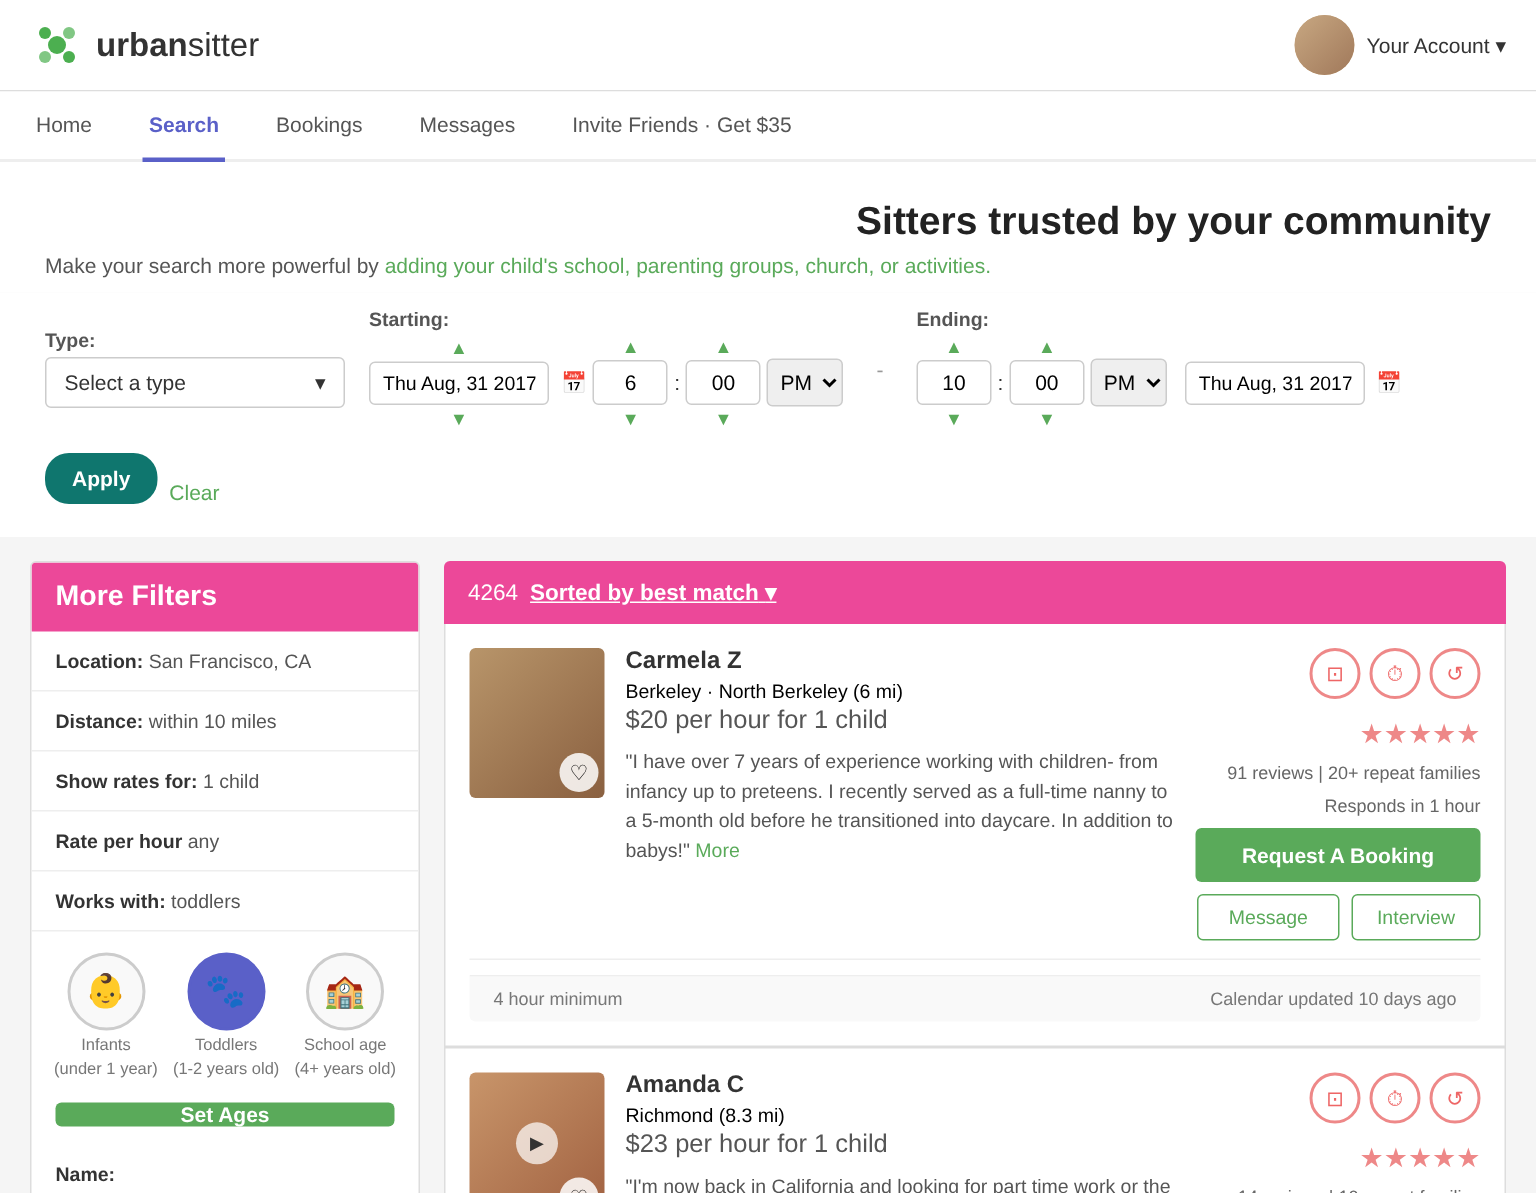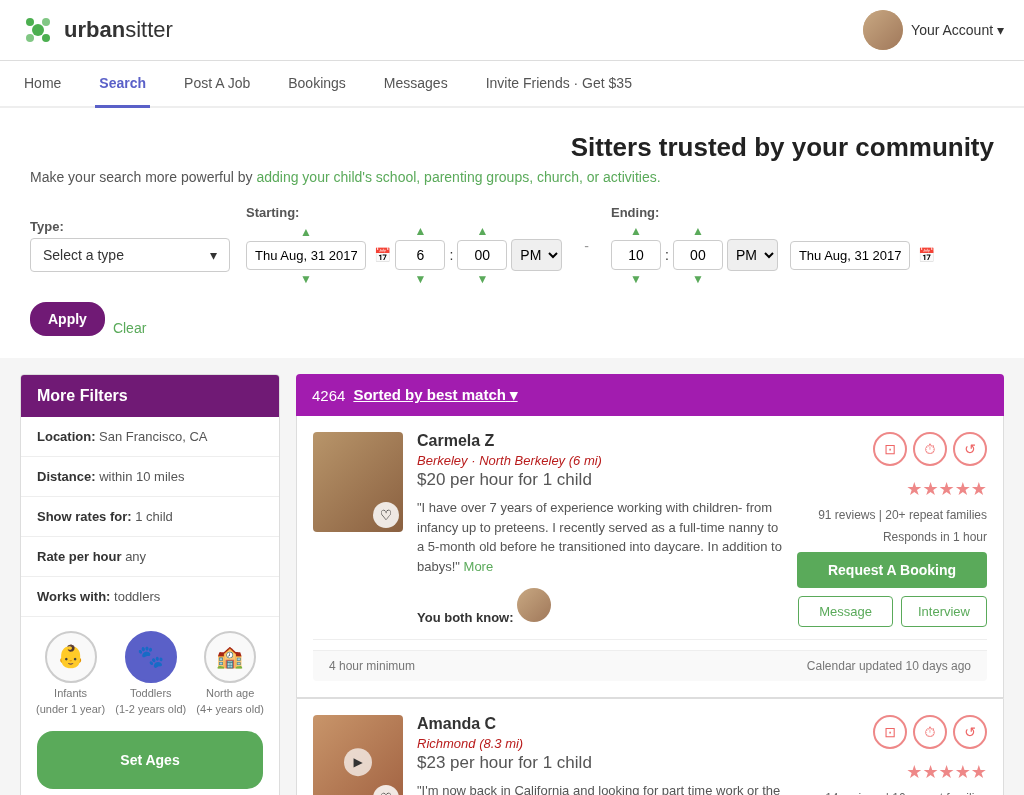--- a/index.html
+++ b/index.html
@@ -33,54 +33,54 @@
     .field-group label { font-size: 13px; font-weight: bold; color: #555; }
     .type-select { display: flex; align-items: center; border: 1px solid #ccc; border-radius: 4px; padding: 8px 12px; background: #fff; width: 200px; justify-content: space-between; cursor: pointer; }
     .time-inputs { display: flex; align-items: center; gap: 4px; }
     .time-block { display: flex; flex-direction: column; align-items: center; gap: 2px; }
     .arrow-up, .arrow-down { color: #5aaa5a; font-size: 12px; cursor: pointer; text-align: center; }
     .time-input { border: 1px solid #ccc; border-radius: 4px; padding: 6px 8px; width: 50px; text-align: center; font-size: 14px; }
     .ampm-select { border: 1px solid #ccc; border-radius: 4px; padding: 6px 4px; font-size: 14px; }
     .date-input { border: 1px solid #ccc; border-radius: 4px; padding: 6px 8px; font-size: 13px; width: 120px; }
     .cal-icon { color: #666; cursor: pointer; margin-left: 4px; }
     .dash { color: #999; margin: 0 6px; }
-    .apply-btn { background: #701a75; color: #fff; border: none; border-radius: 16px; padding: 9px 18px; font-size: 14px; cursor: pointer; font-weight: bold; }
+    .apply-btn { background: #0f766e; color: #fff; border: none; border-radius: 16px; padding: 9px 18px; font-size: 14px; cursor: pointer; font-weight: bold; }
     .clear-btn { background: none; border: none; color: #5aaa5a; cursor: pointer; font-size: 14px; margin-left: 4px; }
     
     
     .main { display: flex; gap: 0; padding: 16px 20px; background: #f5f5f5; min-height: 600px; }
     
     
     .sidebar { width: 260px; min-width: 260px; background: #fff; border: 1px solid #ddd; border-radius: 4px; overflow: hidden; }
-    .sidebar-header { background: #701a75; color: #fff; padding: 12px 16px; font-size: 16px; font-weight: bold; }
+    .sidebar-header { background: #ec4899; color: #fff; padding: 12px 16px; font-size: 19px; font-weight: bold; }
     .filter-item { padding: 12px 16px; border-bottom: 1px solid #eee; font-size: 13px; }
     .filter-item .filter-label { font-weight: bold; color: #333; }
     .filter-item .filter-value { color: #555; }
     .age-icons { display: flex; justify-content: space-around; padding: 14px 10px 8px; }
     .age-icon-item { display: flex; flex-direction: column; align-items: center; gap: 4px; font-size: 11px; color: #777; text-align: center; }
     .age-circle { width: 52px; height: 52px; border-radius: 50%; border: 2px solid #ccc; display: flex; align-items: center; justify-content: center; font-size: 22px; background: #f9f9f9; }
     .age-circle.active { border: 2px solid #5a60c8; background: #5a60c8; color: #fff; }
-    .set-ages-btn { display: block; width: calc(100% - 32px); margin: 8px 16px 12px; background: #5aaa5a; color: #fff; border: none; border-radius: 16px; padding: 21px; font-size: 14px; font-weight: bold; cursor: pointer; }
+    .set-ages-btn { display: block; width: calc(100% - 32px); margin: 8px 16px 12px; background: #5aaa5a; color: #fff; border: none; border-radius: 4px; padding: 0; font-size: 14px; font-weight: bold; cursor: pointer; }
     .name-filter { padding: 12px 16px; font-size: 13px; font-weight: bold; }
     
     
     .results { flex: 1; margin-left: 16px; }
-    .results-header { background: #a21caf; color: #fff; padding: 12px 16px; border-radius: 4px 4px 0 0; display: flex; align-items: center; gap: 8px; font-size: 15px; }
+    .results-header { background: #ec4899; color: #fff; padding: 12px 16px; border-radius: 4px 4px 0 0; display: flex; align-items: center; gap: 8px; font-size: 15px; }
     .sort-link { color: #fff; text-decoration: underline; cursor: pointer; font-weight: bold; }
     
     
     .sitter-card { background: #fff; border: 1px solid #ddd; border-top: none; padding: 16px; }
     .sitter-card:last-child { border-radius: 0 0 4px 4px; }
     .card-top { display: flex; gap: 14px; }
     .photo-placeholder { width: 90px; height: 100px; border-radius: 4px; background: linear-gradient(135deg, #b8956a, #8a6040); flex-shrink: 0; position: relative; display: flex; align-items: flex-end; justify-content: flex-end; padding: 4px; }
     .photo-placeholder2 { width: 90px; height: 100px; border-radius: 4px; background: linear-gradient(135deg, #c8956a, #a06040); flex-shrink: 0; position: relative; display: flex; align-items: flex-end; justify-content: flex-end; padding: 4px; }
     .heart-btn { width: 26px; height: 26px; border-radius: 50%; background: rgba(255,255,255,0.85); border: none; cursor: pointer; display: flex; align-items: center; justify-content: center; font-size: 14px; }
     .sitter-info { flex: 1; }
     .sitter-name { font-size: 16px; font-weight: bold; color: #333; margin-bottom: 3px; }
-    .sitter-location { color: #b91c1c; font-size: 13px; margin-bottom: 2px; font-style: italic; }
+    .sitter-location { color: #000000; font-size: 13px; margin-bottom: 2px; }
     .sitter-rate { color: #555; font-size: 17px; margin-bottom: 8px; }
     .sitter-bio { color: #555; font-size: 13px; line-height: 1.5; margin-bottom: 6px; }
     .bio-more { color: #5aaa5a; cursor: pointer; text-decoration: none; }
     .you-both-know { margin-top: 8px; font-size: 13px; color: #555; }
     .you-both-know strong { color: #333; }
     .mutual-avatar { width: 34px; height: 34px; border-radius: 50%; background: linear-gradient(135deg, #c8a882, #a0785a); display: inline-block; margin-top: 4px; }
     .sitter-actions { display: flex; flex-direction: column; align-items: flex-end; gap: 8px; min-width: 180px; }
     .badge-icons { display: flex; gap: 6px; justify-content: flex-end; margin-bottom: 4px; }
     .badge-icon { width: 34px; height: 34px; border-radius: 50%; border: 2px solid #e88; display: flex; align-items: center; justify-content: center; font-size: 14px; color: #e66; }
     .stars { color: #e88; font-size: 18px; }
@@ -117,21 +117,20 @@
     <div class="avatar">
       <div class="avatar-img"></div>
     </div>
     <span>Your Account ▾</span>
   </div>
 </div>
 
 <nav class="nav">
   <a class="nav-item">Home</a>
   <a class="nav-item active">Search</a>
-  <a class="nav-item">Post A Job</a>
   <a class="nav-item">Bookings</a>
   <a class="nav-item">Messages</a>
   <a class="nav-item">Invite Friends · Get $35</a>
 </nav>
 
 <div class="hero">
   <h1>Sitters trusted by your community</h1>
   <p>
     <span>Make your search more powerful by </span><a style="color:#5aaa5a;text-decoration:none;">adding your child's school, parenting groups, church, or activities.</a>
   </p>
@@ -234,21 +233,21 @@
         <span>Infants</span>
         <span>(under 1 year)</span>
       </div>
       <div class="age-icon-item">
         <div class="age-circle active">🐾</div>
         <span>Toddlers</span>
         <span>(1-2 years old)</span>
       </div>
       <div class="age-icon-item">
         <div class="age-circle">🏫</div>
-        <span>North age</span>
+        <span>School age</span>
         <span>(4+ years old)</span>
       </div>
     </div>
 
     <button class="set-ages-btn">Set Ages</button>
 
     <div class="name-filter">
       <span>Name:</span>
     </div>
   </div>
@@ -263,24 +262,20 @@
       <div class="card-top">
         <div class="photo-placeholder">
           <button class="heart-btn">♡</button>
         </div>
         <div class="sitter-info">
           <div class="sitter-name">Carmela Z</div>
           <div class="sitter-location">Berkeley · North Berkeley (6 mi)</div>
           <div class="sitter-rate">$20 per hour for 1 child</div>
           <div class="sitter-bio">
             <span>"I have over 7 years of experience working with children- from infancy up to preteens. I recently served as a full-time nanny to a 5-month old before he transitioned into daycare. In addition to babys!"</span> <a class="bio-more">More</a>
-          </div>
-          <div class="you-both-know">
-            <strong>You both know:</strong>
-            <div class="mutual-avatar"></div>
           </div>
         </div>
         <div class="sitter-actions">
           <div class="badge-icons">
             <div class="badge-icon">⊡</div>
             <div class="badge-icon">⏱</div>
             <div class="badge-icon">↺</div>
           </div>
           <div class="stars">★★★★★</div>
           <div class="review-text">91 reviews | 20+ repeat families</div>

